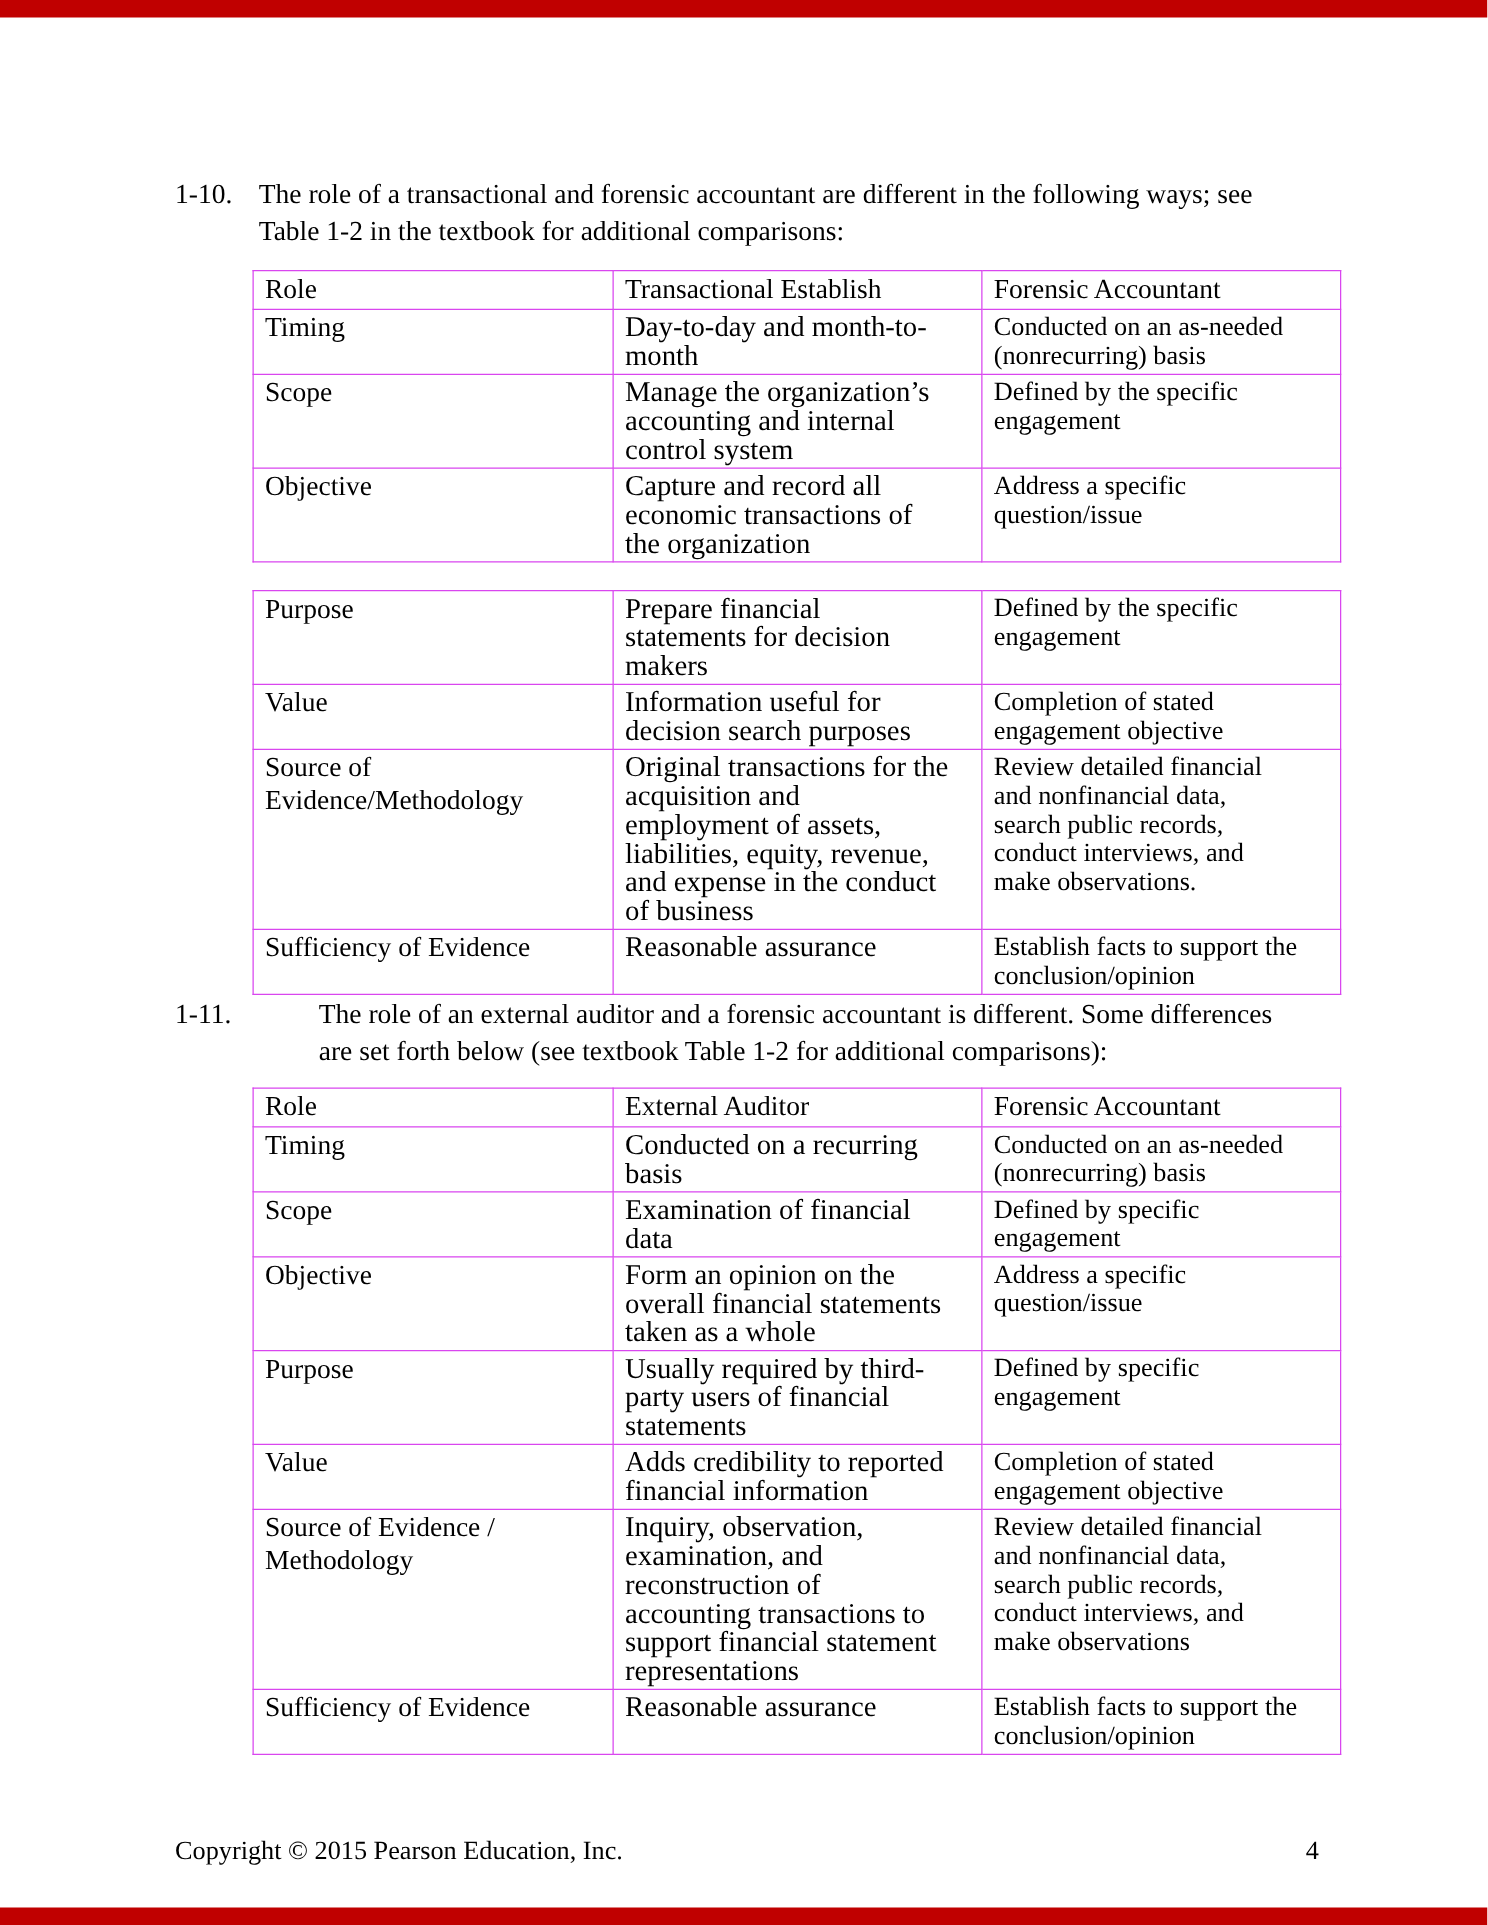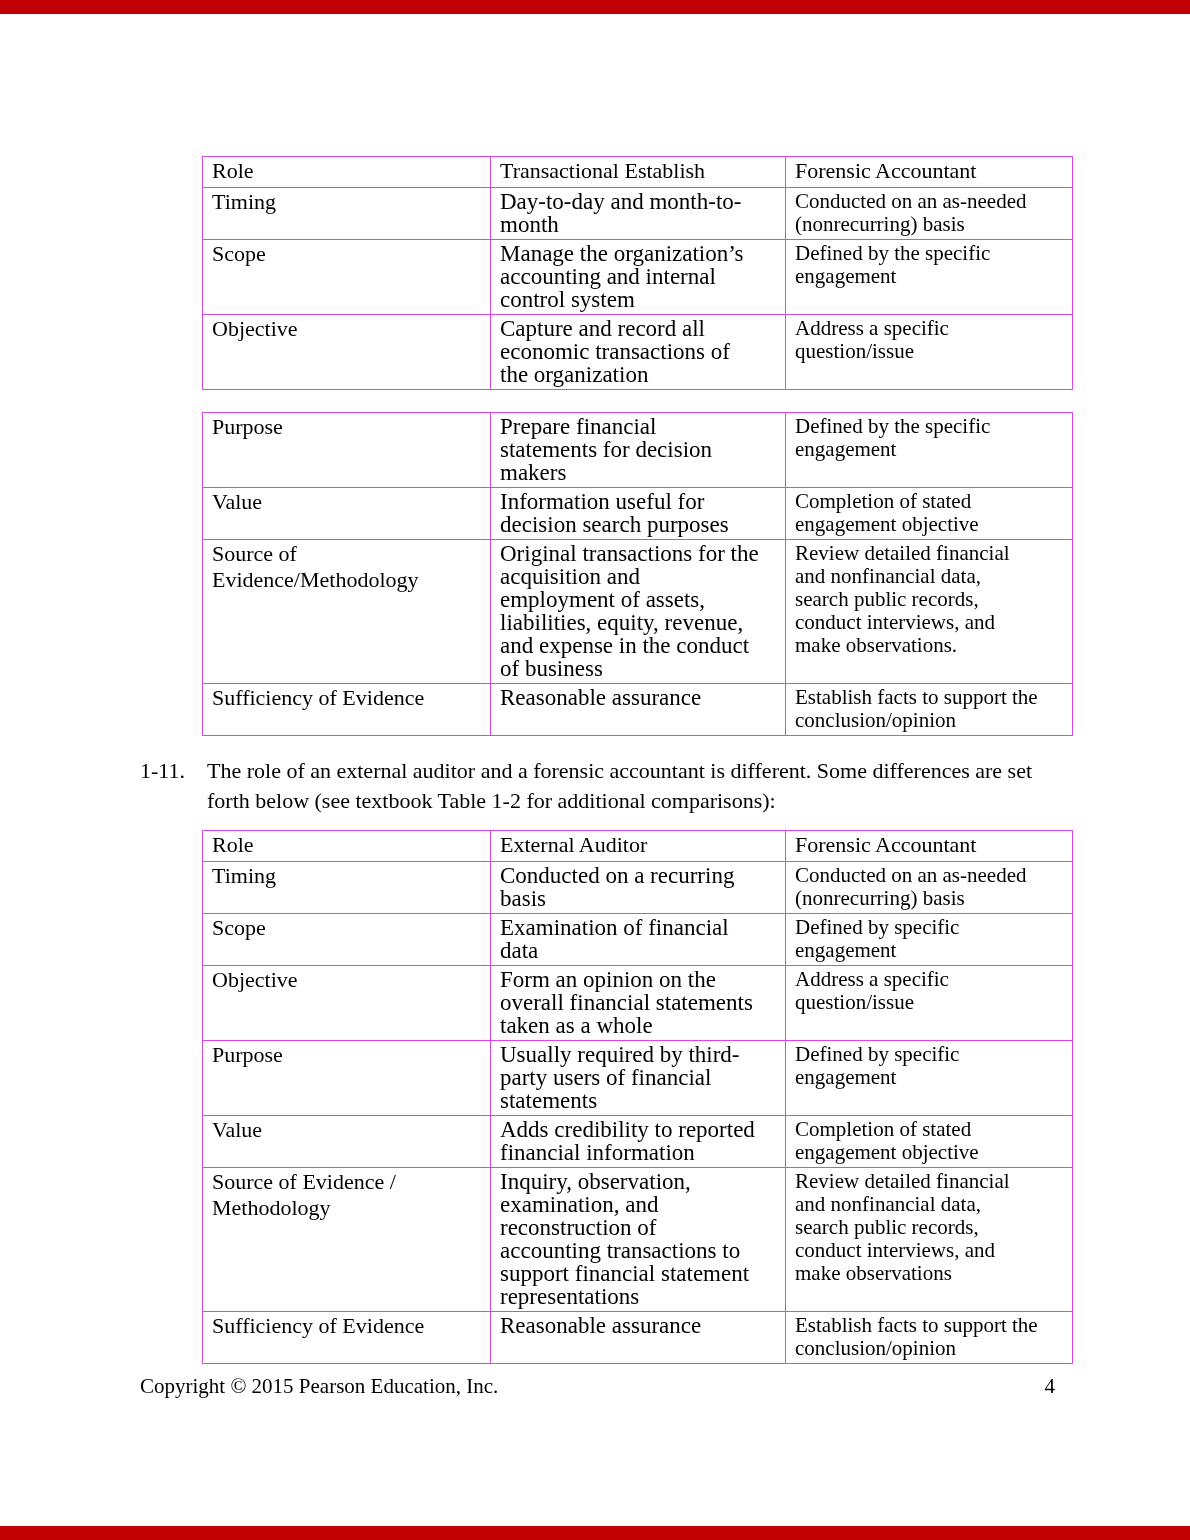--- a/index.html
+++ b/index.html
@@ -8,48 +8,52 @@
     background:#ffffff;color:#000000;
     font-family:"Liberation Serif","DejaVu Serif",serif;
   }
   .edge-bar{position:absolute;left:0;width:1190px;height:14px;background:#c00000;}
   .edge-bar.top{top:0;}
   .edge-bar.bottom{bottom:0;}
   .content{position:absolute;top:0;left:0;width:1190px;padding-top:140px;box-sizing:border-box;}
   .question{display:flex;margin-left:140px;width:900px;font-size:22px;line-height:30px;}
   .question .qnum{width:67px;flex:none;}
   .question .qtext{width:833px;}
-  .q2{margin-top:20px;}
+  .q2{gap:48px;}
   table.cmp{
     border-collapse:collapse;table-layout:fixed;
     width:870px;margin-left:202px;
   }
   table.cmp col.c1{width:288px;}
   table.cmp col.c2{width:295px;}
   table.cmp col.c3{width:287px;}
   table.cmp td{border:1px solid #d946ef;vertical-align:top;}
   td.lbl{font-size:22px;line-height:26px;padding:1px 8px 3px 9px;}
   td.v2{font-size:23px;line-height:23px;padding:2px 26px 3px 9px;}
   td.v3{font-size:21px;line-height:23px;padding:2px 34px 3px 9px;}
   .t1{margin-top:16px;}
   .t2{margin-top:22px;}
   .t3{margin-top:14px;}
   .footer{
-    position:absolute;top:1373px;left:140px;right:135px;
+    position:absolute;top:1467px;left:140px;right:135px;
     display:flex;justify-content:space-between;align-items:flex-start;
     font-size:21px;line-height:26px;
   }
 </style>
 </head>
 <body>
 
 <div class="edge-bar top"></div>
 
 <div class="content">
 
+  <div class="question">
+    <div class="qnum">1-10.</div>
+    <div class="qtext">The role of a transactional and forensic accountant are different in the following ways; see Table 1-2 in the textbook for additional comparisons:</div>
+  </div>
 
   <table class="cmp t1">
     <colgroup>
         <col class="c1">
         <col class="c2">
         <col class="c3">
       </colgroup>
     <tbody>
       <tr>
         <td class="lbl">Role</td>

